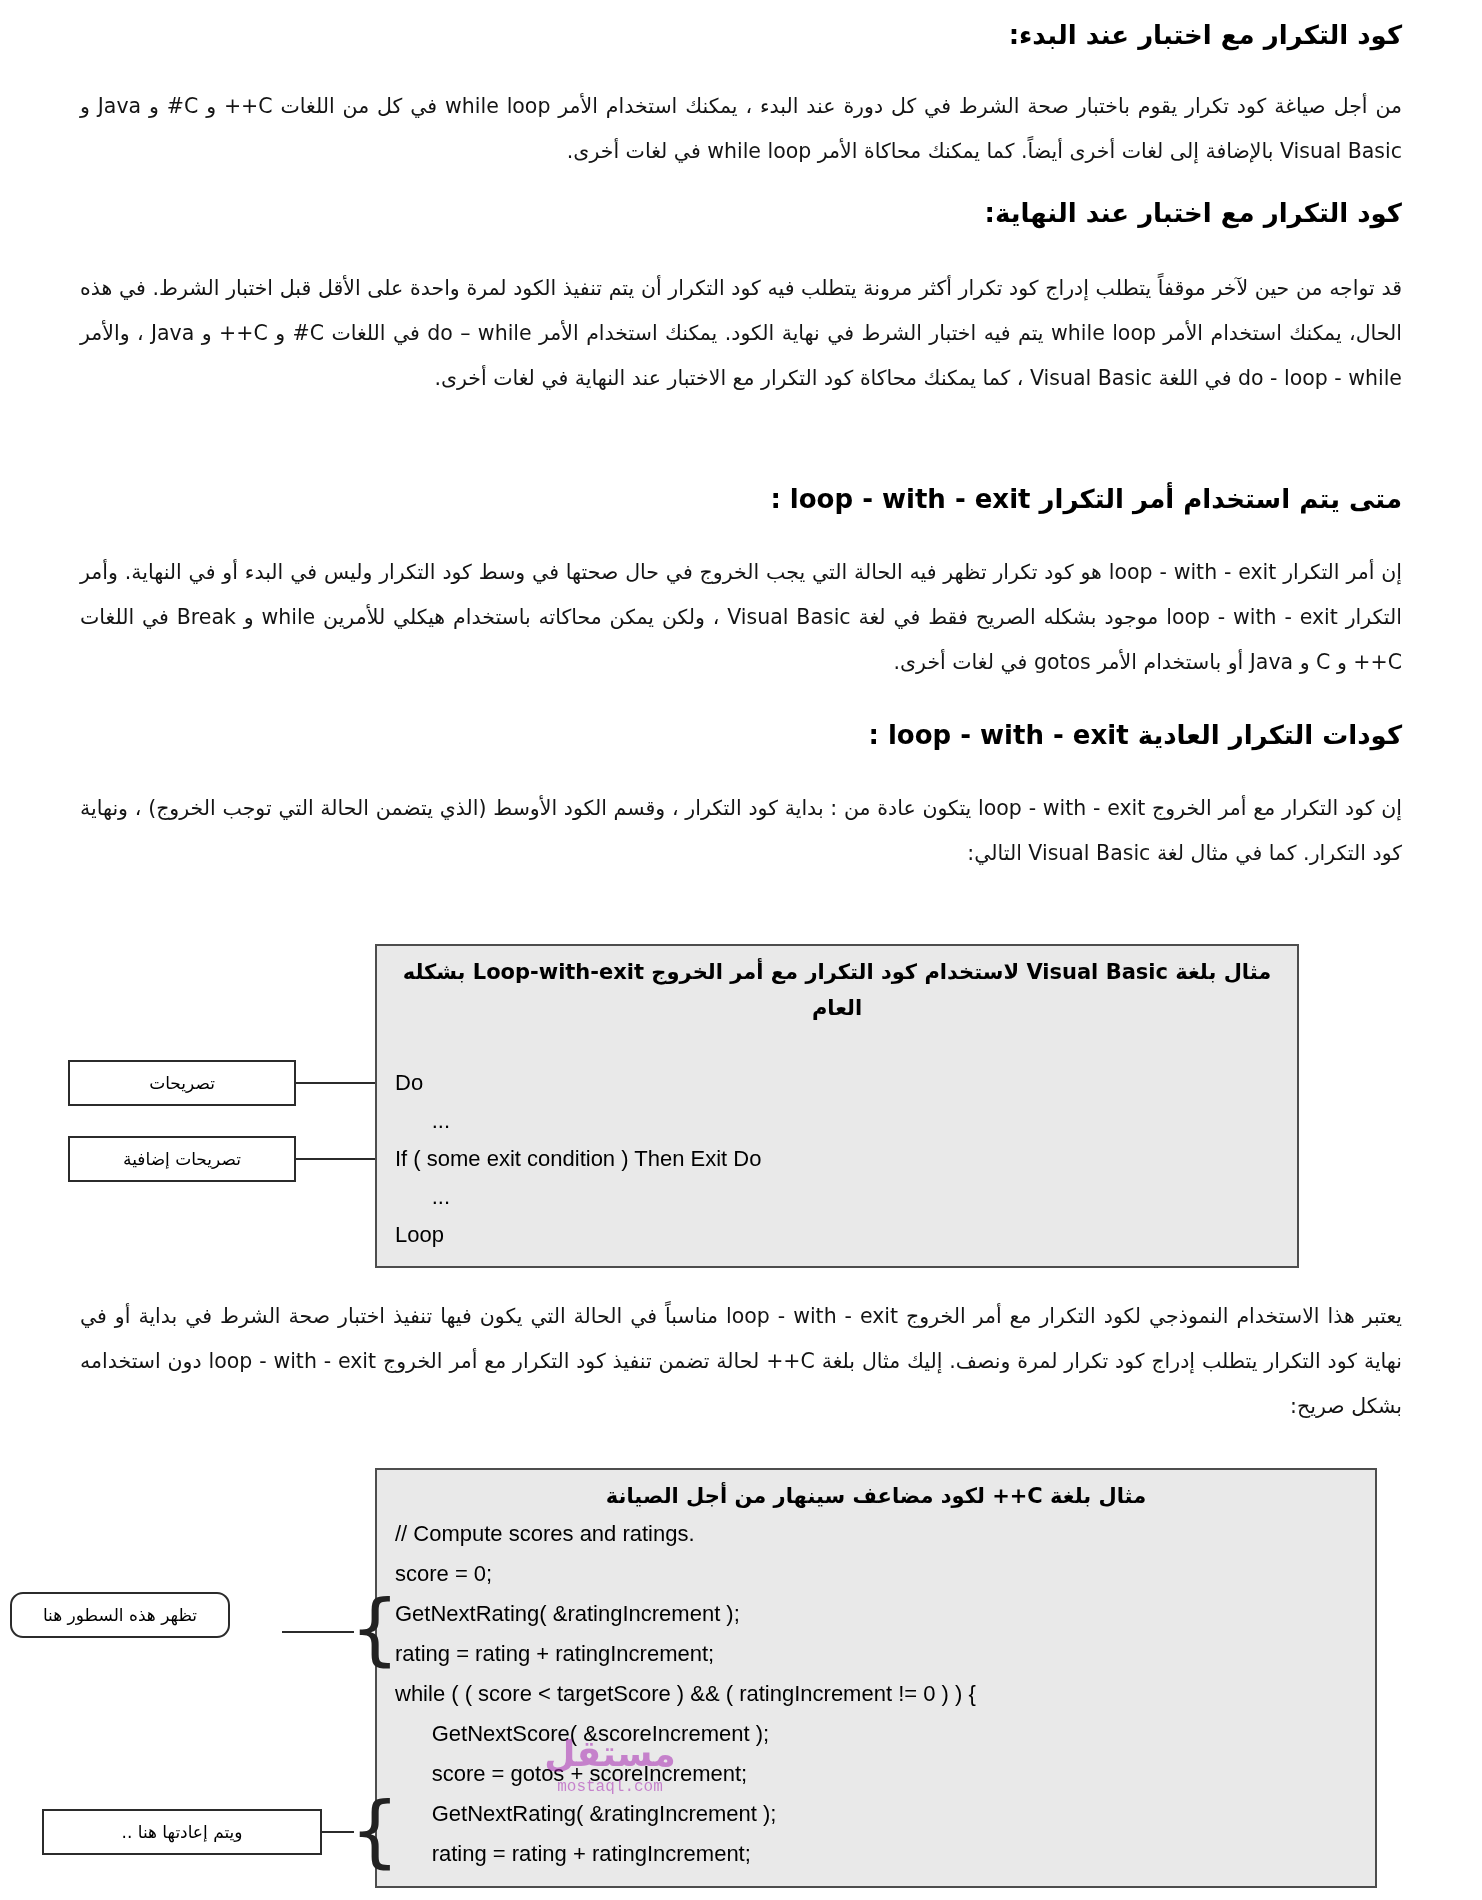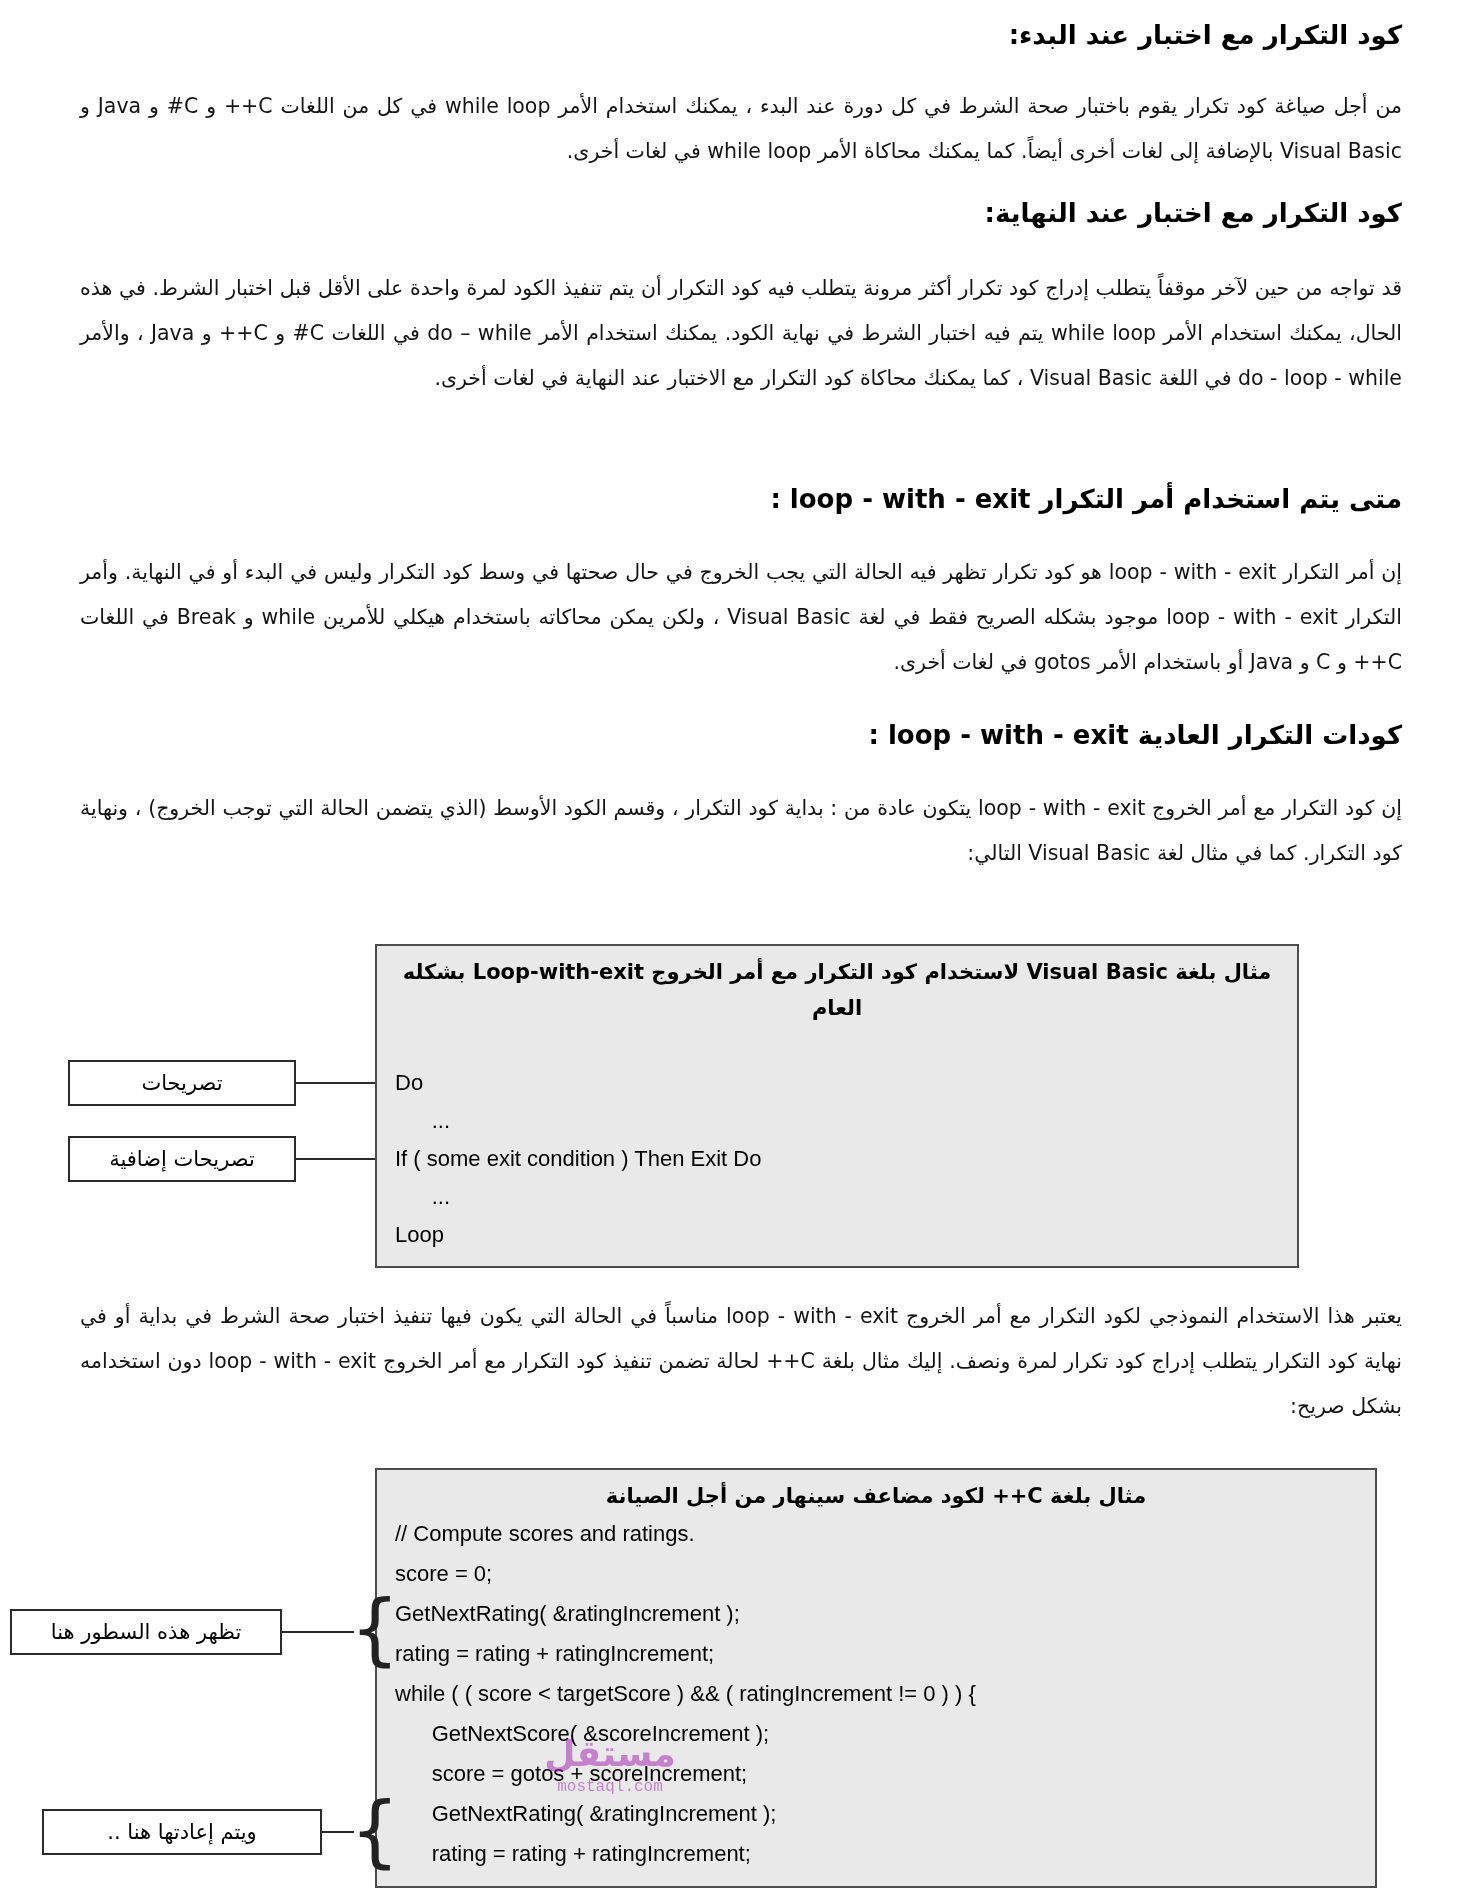--- a/index.html
+++ b/index.html
@@ -36,21 +36,21 @@
     direction:ltr; text-align:left; white-space:pre;
     font-size:22px; color:#000;
     font-family:"Liberation Sans", sans-serif;
   }
   .vb .codeline { line-height:38px; }
   .cpp .codeline { line-height:40px; }
   .spacer { height:38px; }
   .callout {
     position:absolute; background:#fff; border:2px solid #2b2b2b;
     direction:rtl; display:flex; align-items:center; justify-content:center;
-    font-size:21px; color:#000; z-index:2; text-align:center;
+    font-size:17px; color:#000; z-index:2; text-align:center;
   }
   .connector {
     position:absolute; height:0; border-top:2px solid #2b2b2b; z-index:0;
   }
   .brace {
     position:absolute; color:#222; z-index:3;
     font-family:"DejaVu Sans", sans-serif; font-weight:normal;
     font-size:78px; line-height:86px; width:34px; text-align:center;
   }
   .watermark {
@@ -98,21 +98,21 @@
       <div class="codeline" dir="ltr">If ( some exit condition ) Then Exit Do</div>
       <div class="codeline" dir="ltr">      ...</div>
       <div class="codeline" dir="ltr">Loop</div>
     </div>
   </div>
 
   <div class="abs para" style="top:1294px;" dir="rtl">يعتبر هذا الاستخدام النموذجي لكود التكرار مع أمر الخروج loop - with - exit مناسباً في الحالة التي يكون فيها تنفيذ اختبار صحة الشرط في بداية أو في نهاية كود التكرار يتطلب إدراج كود تكرار لمرة ونصف. إليك مثال بلغة C++ لحالة تضمن تنفيذ كود التكرار مع أمر الخروج loop - with - exit دون استخدامه بشكل صريح:</div>
 
   <div class="region" style="top:1468px; height:430px;">
 
-    <div class="callout" style="left:-70px; top:141px; width:272px; height:46px;" dir="rtl">تظهر هذه السطور هنا</div>
+    <div class="callout" style="left:-70px; top:124px; width:220px; height:46px;border-radius:13px;" dir="rtl">تظهر هذه السطور هنا</div>
     <div class="connector" style="left:202px; top:163px; width:72px;"></div>
     <span class="brace" style="left:270px; top:118px;">{</span>
 
     <div class="callout" style="left:-38px; top:341px; width:280px; height:46px;" dir="rtl">ويتم إعادتها هنا ..</div>
     <div class="connector" style="left:242px; top:363px; width:32px;"></div>
     <span class="brace" style="left:270px; top:320px;">{</span>
 
     <div class="codebox cpp">
       <div class="codebox-title" dir="rtl">مثال بلغة C++ لكود مضاعف سينهار من أجل الصيانة</div>
       <div class="codeline" dir="ltr">// Compute scores and ratings.</div>

